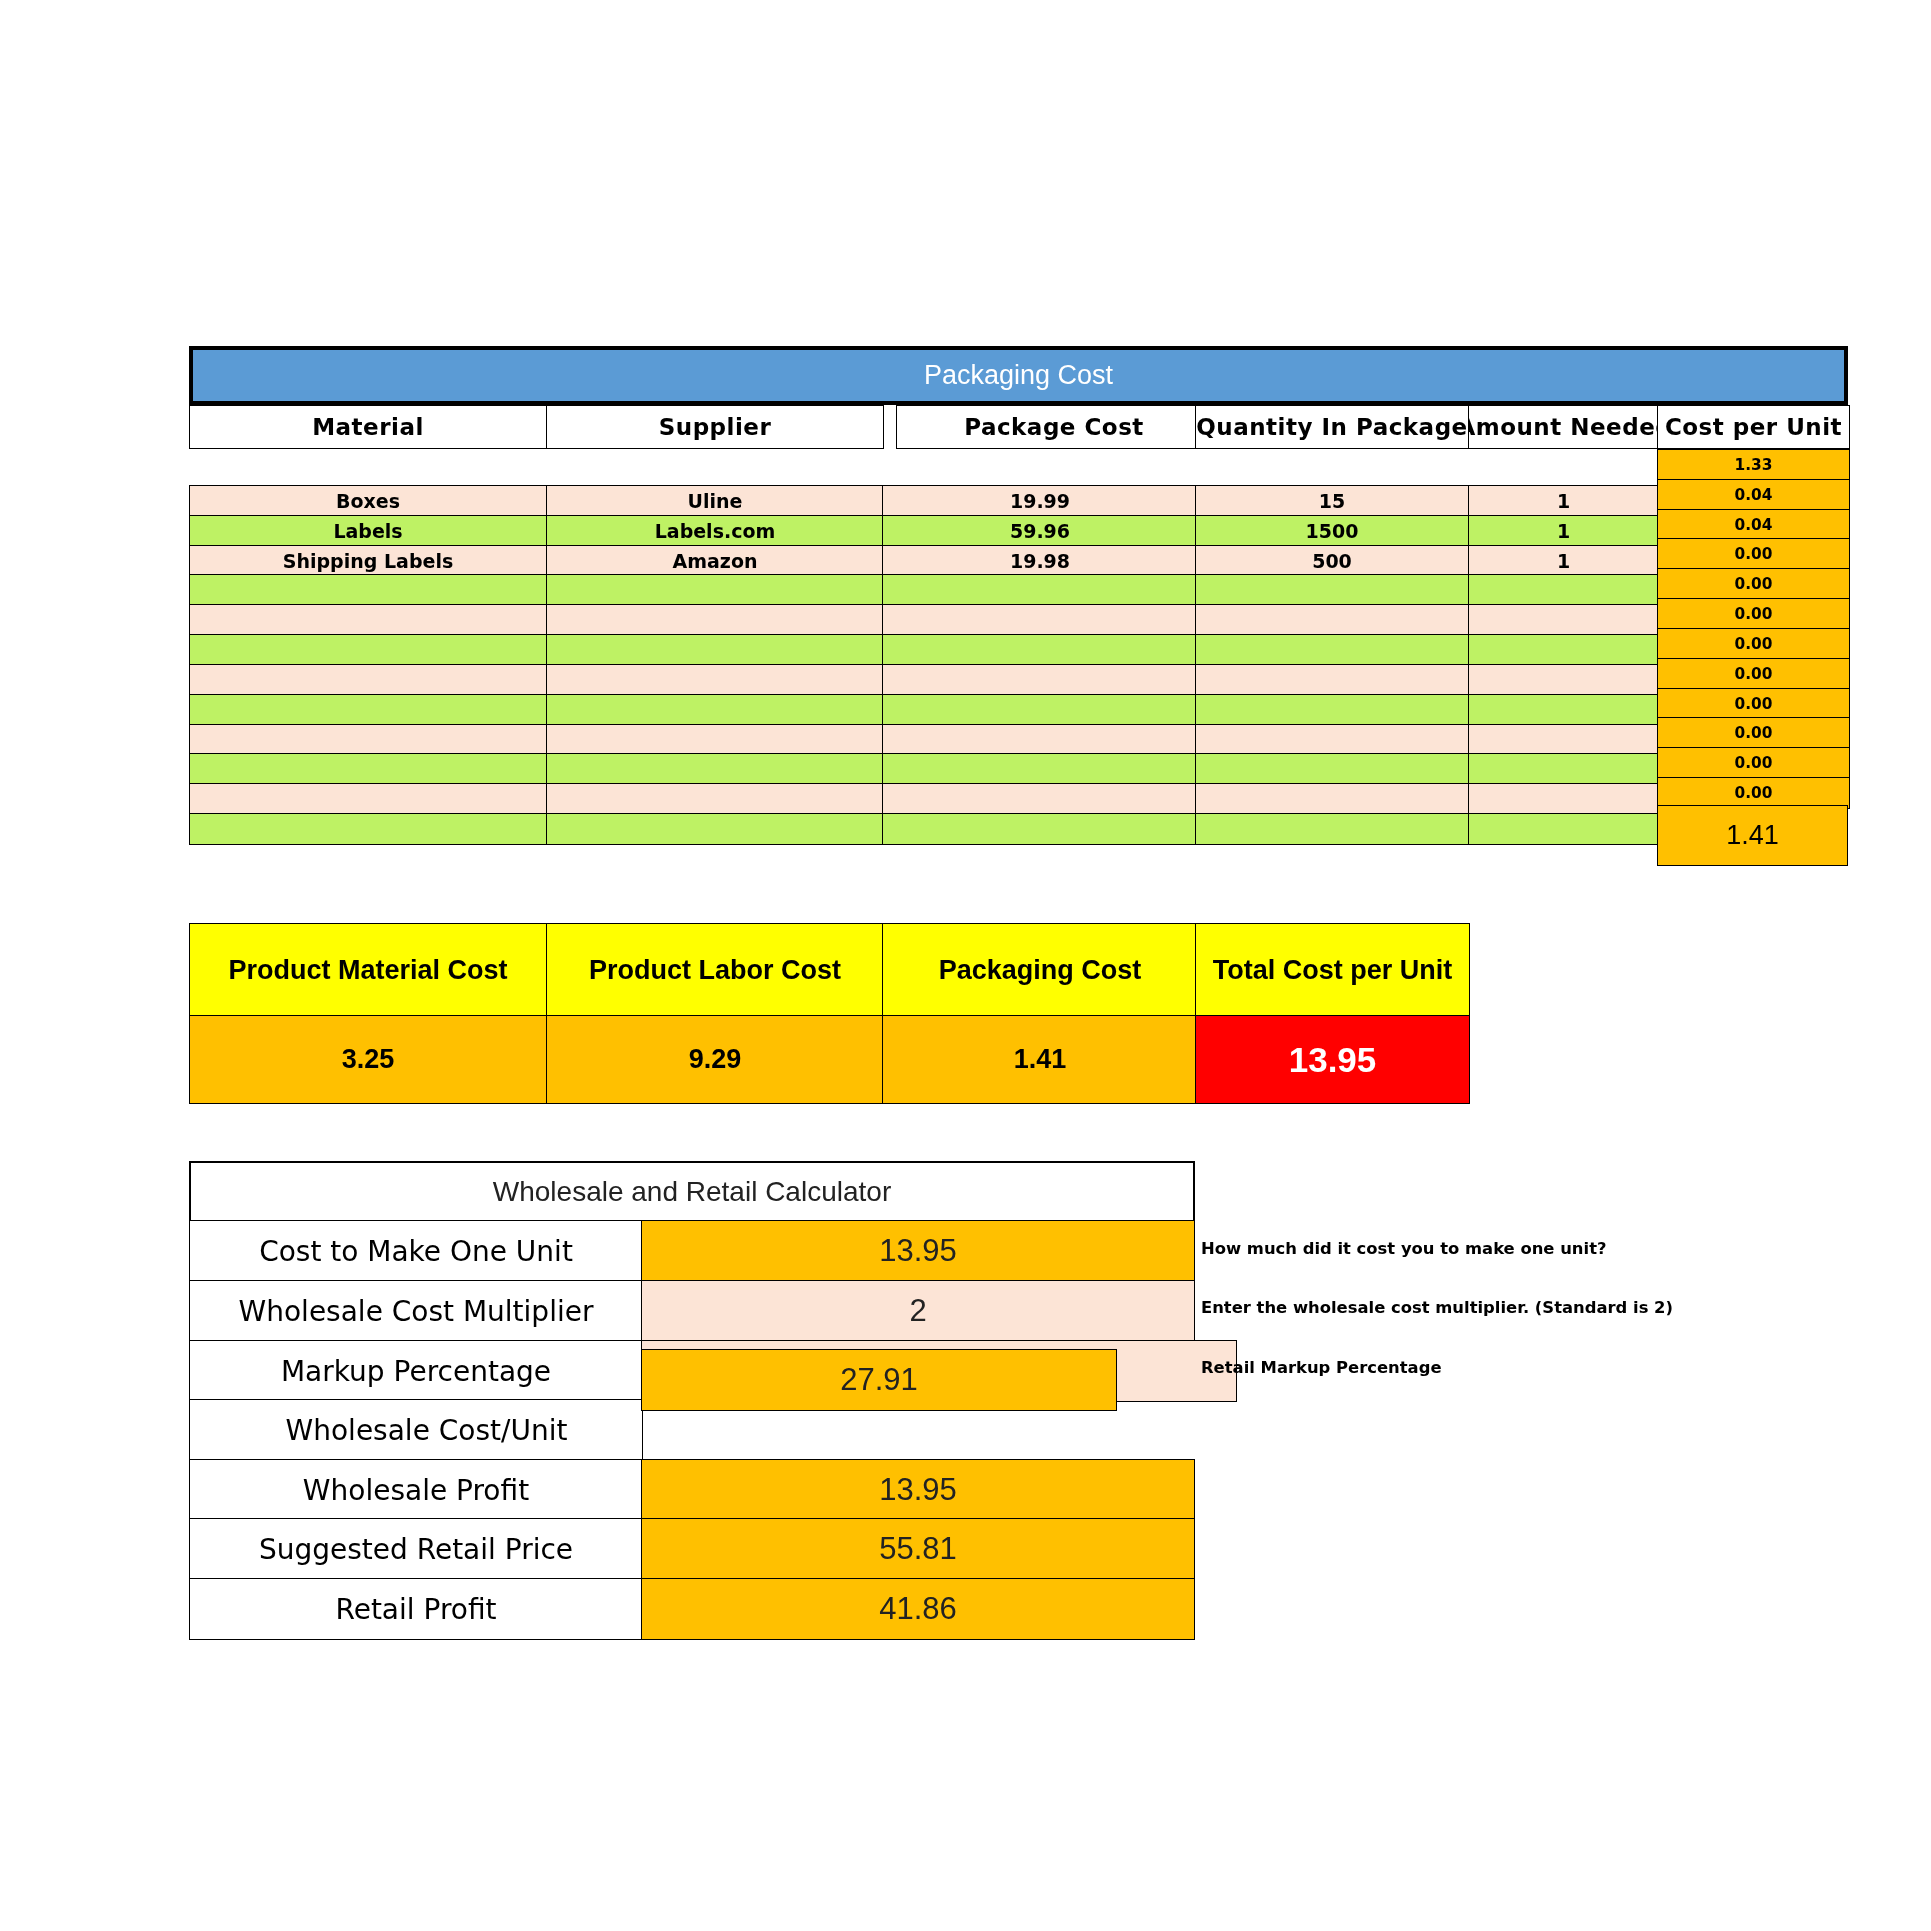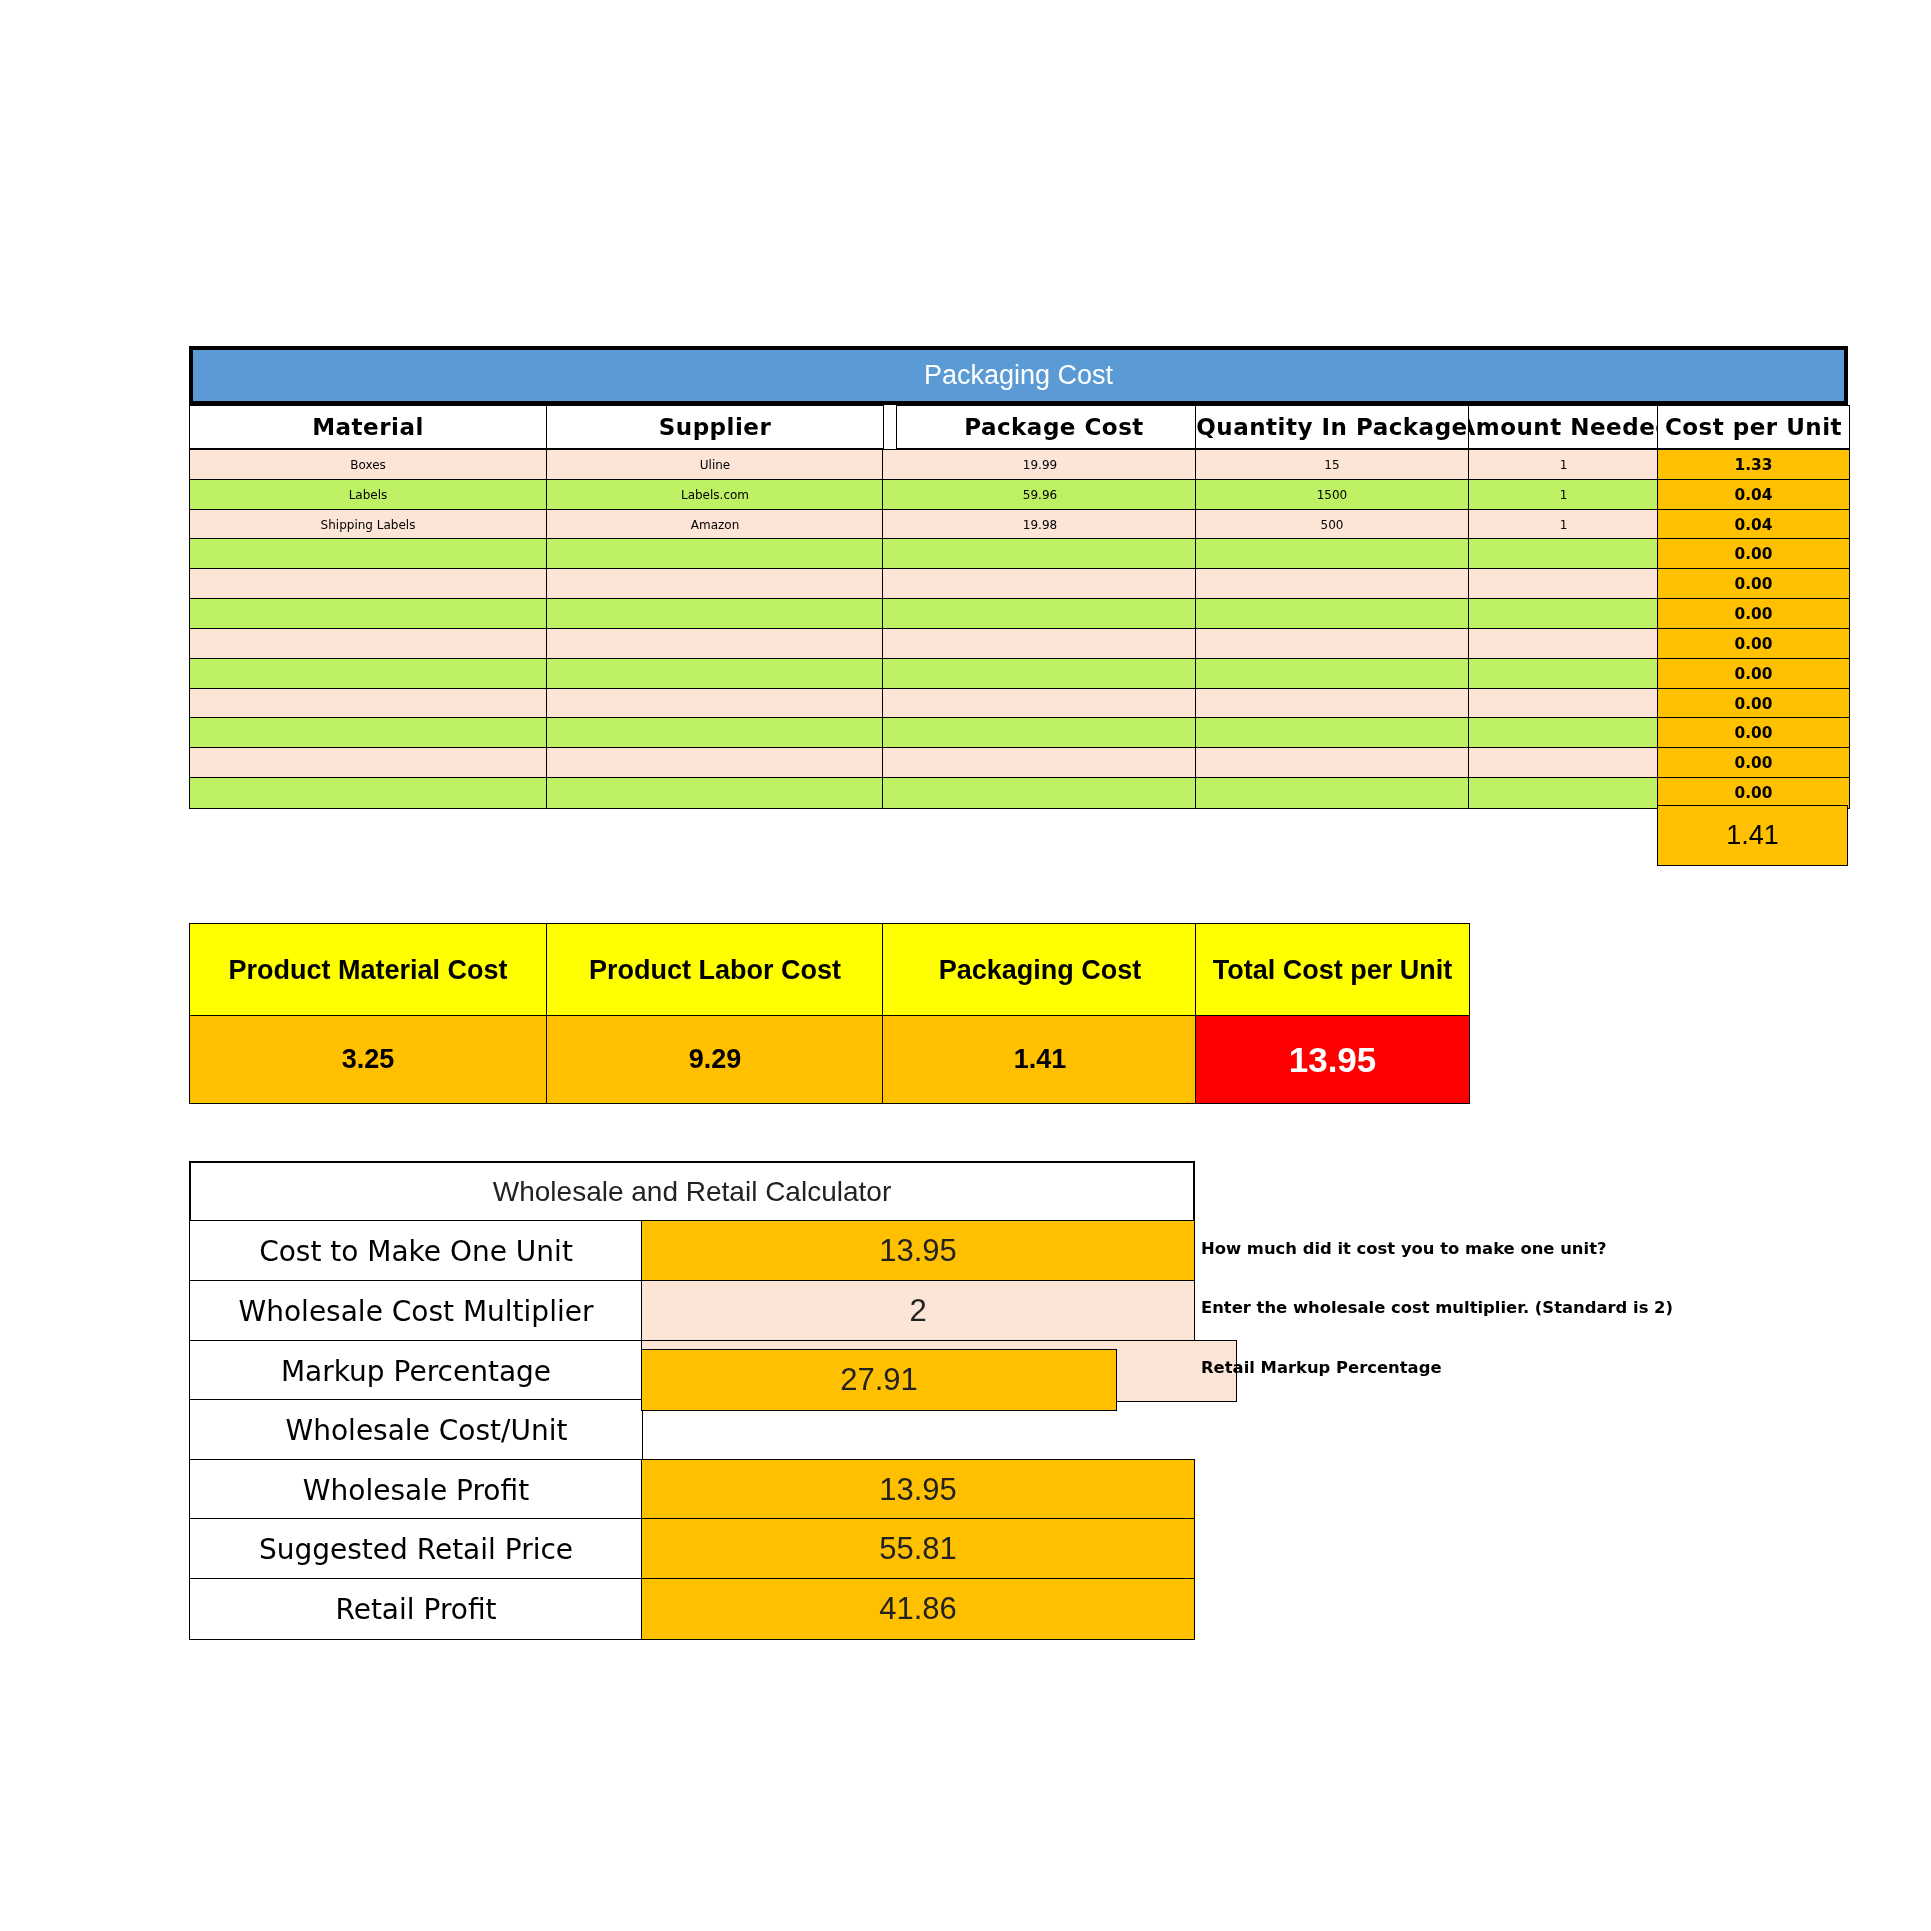--- a/index.html
+++ b/index.html
@@ -3,21 +3,21 @@
 <meta charset="utf-8">
 <style>
   html,body{margin:0;padding:0;background:#ffffff;}
   body{width:1931px;height:1931px;position:relative;overflow:hidden;font-family:"DejaVu Sans",sans-serif;color:#000;}
   .cell{position:absolute;box-sizing:border-box;display:flex;align-items:center;justify-content:center;text-align:center;white-space:nowrap;overflow:hidden;}
   
   #pkg-title{left:189px;top:346px;width:1659px;height:59px;background:#5b9bd5;border:4.8px solid #000;color:#fff;font-family:"Liberation Sans",sans-serif;font-size:27px;}
   .hdr{background:#fff;border:1.9px solid #000;font-weight:bold;font-size:23px;font-family:"DejaVu Sans",sans-serif;letter-spacing:0.5px;}
   .r-light{background:#fce4d6;}
   .r-dark{background:#bef264;}
-  .r-cell{border:1.9px solid #000;font-size:12px;font-weight:normal;}
+  .r-cell{border:1.9px solid #000;font-size:19px;font-weight:bold;margin-top:36px;}
   .cpu{background:#ffc000;border:1.9px solid #000;font-size:15.4px;font-weight:bold;}
   #pkg-total{background:#ffc000;border:1.9px solid #000;font-size:27px;font-family:"Liberation Sans",sans-serif;}
   
   .sum-hdr{background:#ffff00;border:1.9px solid #000;font-weight:bold;font-size:27px;font-family:"Liberation Sans",sans-serif;}
   .sum-val{background:#ffc000;border:1.9px solid #000;font-weight:bold;font-size:27px;font-family:"Liberation Sans",sans-serif;}
   .sum-total{background:#ff0000;color:#fff;border:1.9px solid #000;font-weight:bold;font-size:35px;font-family:"Liberation Sans",sans-serif;}
   
   #calc-title{background:#fff;border:2.9px solid #000;font-size:28px;font-family:"Liberation Sans",sans-serif;color:#222;}
   .calc-label{background:#fff;border:1.9px solid #000;font-size:28px;font-family:"DejaVu Sans",sans-serif;}
   .calc-val{border:1.9px solid #000;font-size:31px;font-family:"Liberation Sans",sans-serif;color:#222;}

